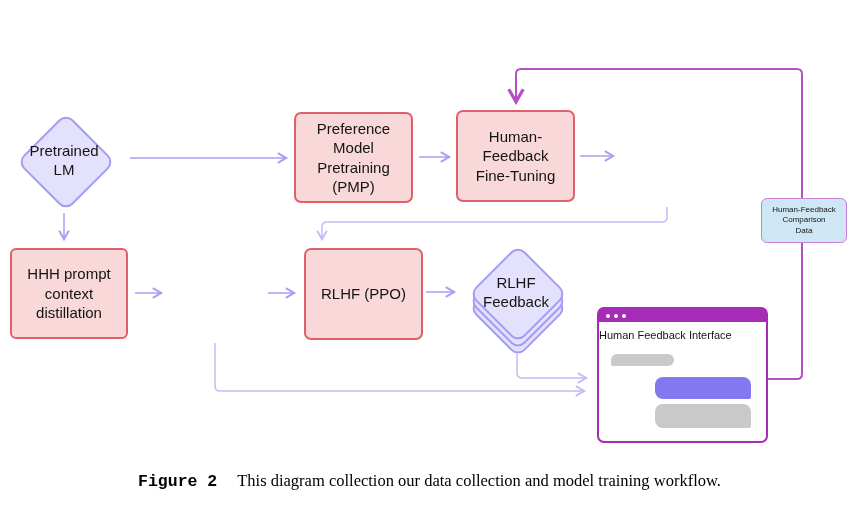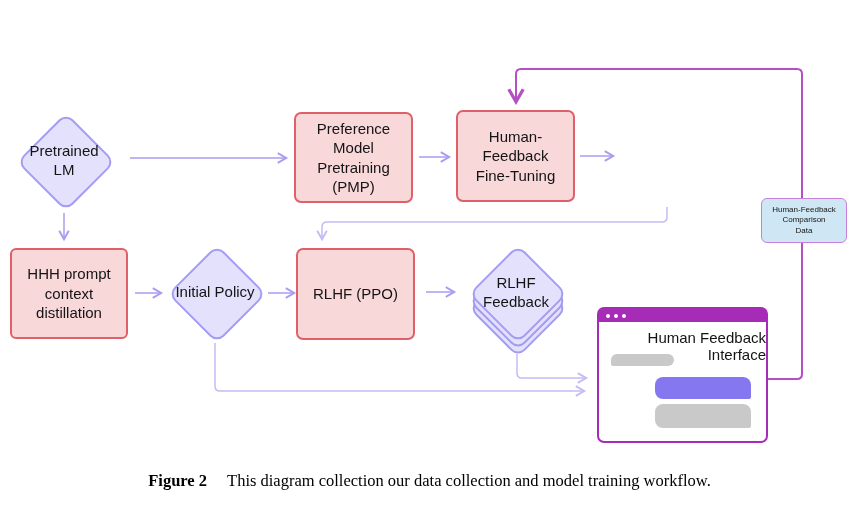--- a/index.html
+++ b/index.html
@@ -42,35 +42,35 @@
     position:absolute; left:597px; top:307px; width:171px; height:136px;
     background:#ffffff; border:2.5px solid var(--window-accent); border-radius:7px;
     z-index:2; box-sizing:border-box;
   }
   .titlebar{
     height:13px; background:var(--window-accent); border-radius:3px 3px 0 0;
     display:flex; align-items:center; gap:4px; padding-left:7px;
   }
   .dot{width:4px; height:4px; border-radius:50%; background:#ffffff;}
   .window-title{
-    position:absolute; left:0; right:0; top:20px; text-align:right;
-    font-size:15px; color:var(--ink);
+    position:absolute; left:0; right:0; top:20px; text-align:left;
+    font-size:11px; color:var(--ink);
   }
   .pill{
     position:absolute; left:12px; top:45px; width:63px; height:12px;
     background:var(--bubble-gray); border-radius:6px 6px 6px 2px;
   }
   .bubble{position:absolute; left:56px; width:96px;}
   .bubble.purple{top:68px; height:22px; background:var(--bubble-purple); border-radius:8px 8px 2px 8px;}
   .bubble.gray{top:95px; height:24px; background:var(--bubble-gray); border-radius:8px 8px 2px 8px;}
   .caption{
     position:absolute; left:0; right:0; top:471px; text-align:center;
     font-family:"Liberation Serif", serif; font-size:16.5px; color:#000000;
   }
-  .caption .fig-label{font-weight:bold; margin-right:20px;}
+  .caption .fig-label{font-weight:bold; margin-right:20px;font-family:Liberation Mono, monospace;}
 </style>
 </head>
 <body>
 
 <div class="stage">
 
   <svg class="connectors" width="859" height="506" viewBox="0 0 859 506">
     <defs>
       <marker id="chev-arrow" viewBox="0 0 10 10" refX="7" refY="5" markerWidth="8" markerHeight="8" orient="auto">
         <path d="M1,1 L8,5 L1,9" fill="none" style="stroke:var(--arrow)" stroke-width="1.6"></path>
@@ -121,26 +121,22 @@
     <div class="node-label">Human-Feedback
 Fine-Tuning</div>
   </div>
 
 
   <div class="rect-node" style="left:10px; top:248px; width:114px; height:87px;border-radius:6px;">
     <div class="node-label">HHH prompt
 context distillation</div>
   </div>
 
-  <div class="diamond-wrap" style="left:168px; top:245px;">
-    <div class="diamond-shape"></div>
-    <div class="node-label">Initial Policy</div>
-  </div>
 
-  <div class="rect-node" style="left:296px; top:248px; width:115px; height:88px;">
+  <div class="rect-node" style="left:304px; top:248px; width:115px; height:88px;">
     <div class="node-label">RLHF (PPO)</div>
   </div>
 
   <div class="diamond-wrap" style="left:469px; top:245px;">
     <div class="diamond-shape" style="transform:rotate(45deg) translate(10px,10px);"></div>
     <div class="diamond-shape" style="transform:rotate(45deg) translate(5px,5px);"></div>
     <div class="diamond-shape"></div>
     <div class="node-label">RLHF
 Feedback</div>
   </div>

